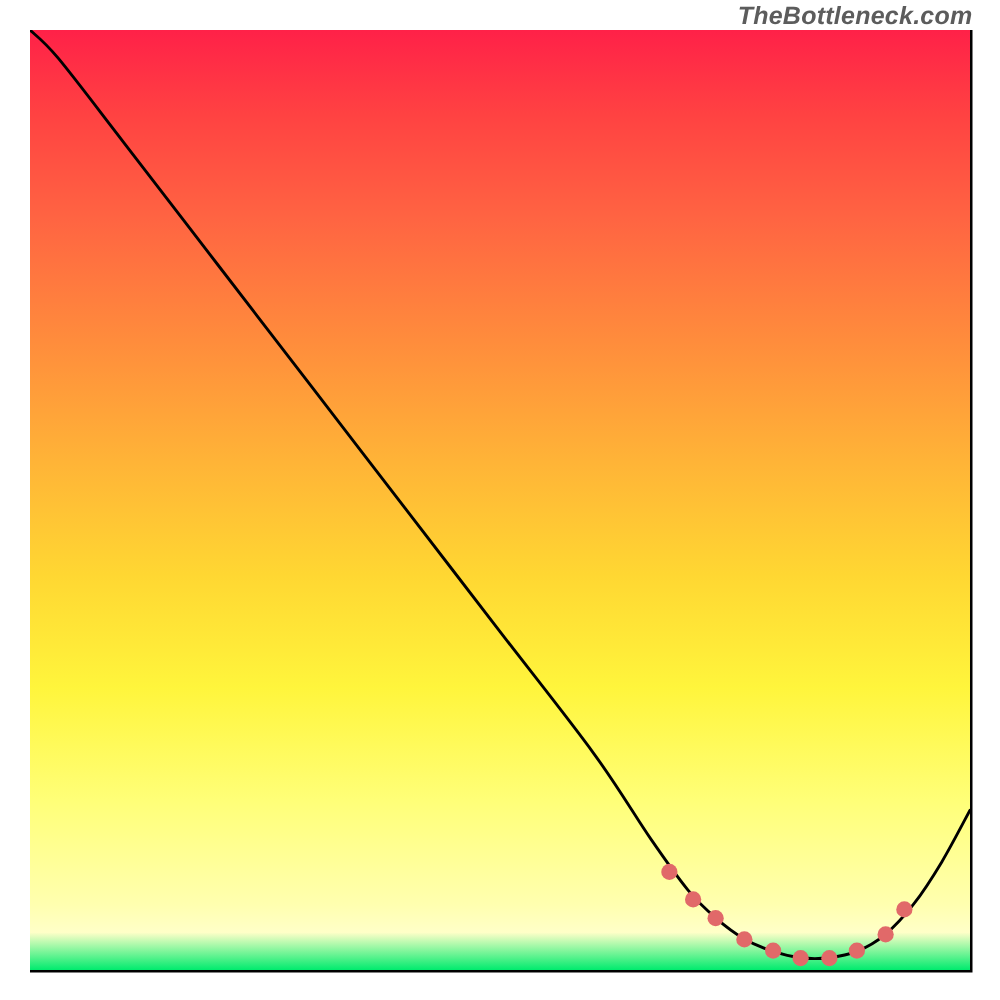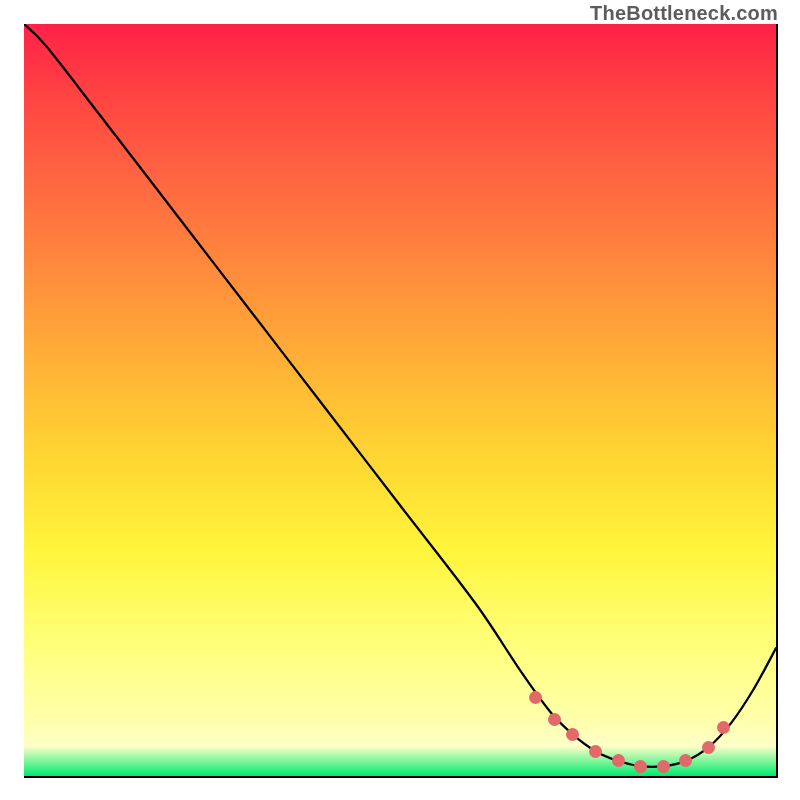--- a/index.html
+++ b/index.html
@@ -7,20 +7,21 @@
     padding: 0;
     width: 800px;
     height: 800px;
     background: #ffffff;
     overflow: hidden;
   }
   .container {
     position: relative;
     width: 800px;
     height: 800px;
+    font-style: italic;
   }
   .gradient-box {
     position: absolute;
     left: 24px;
     top: 24px;
     width: 752px;
     height: 752px;
     
     background: linear-gradient(
       to bottom,

